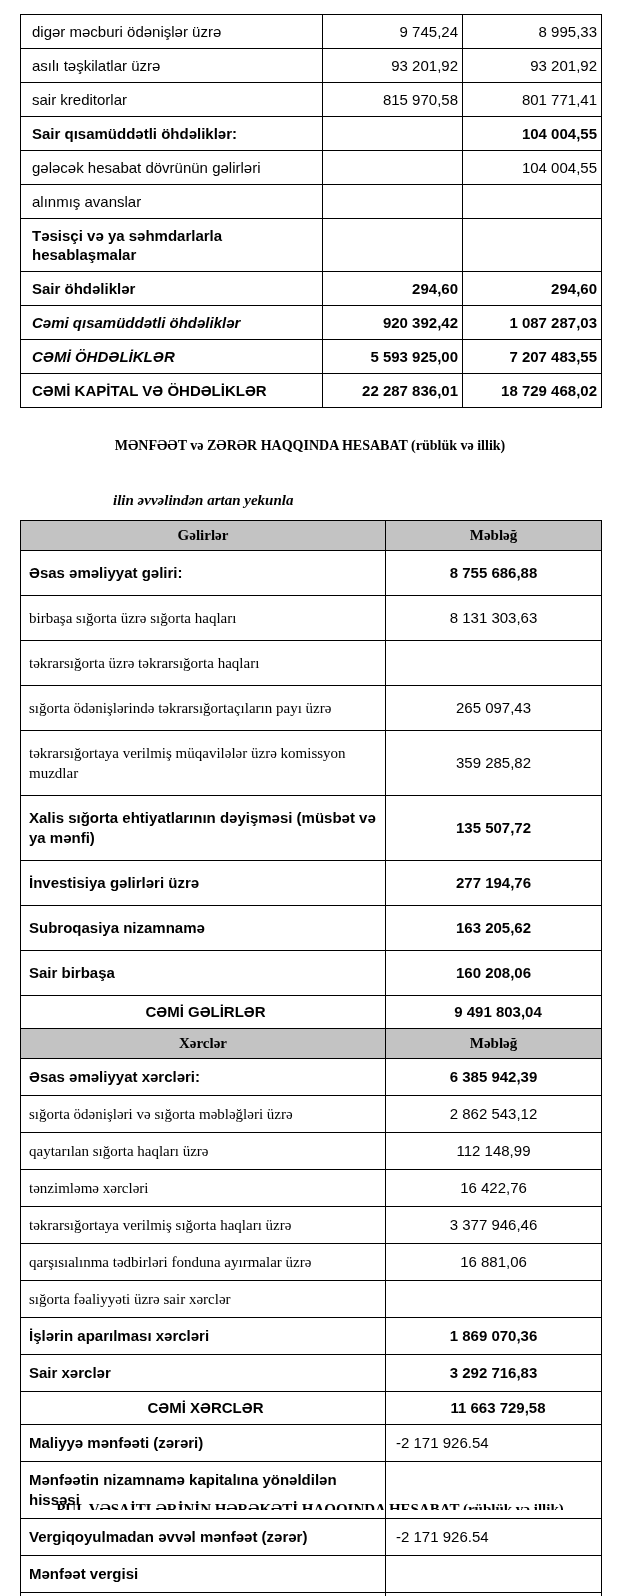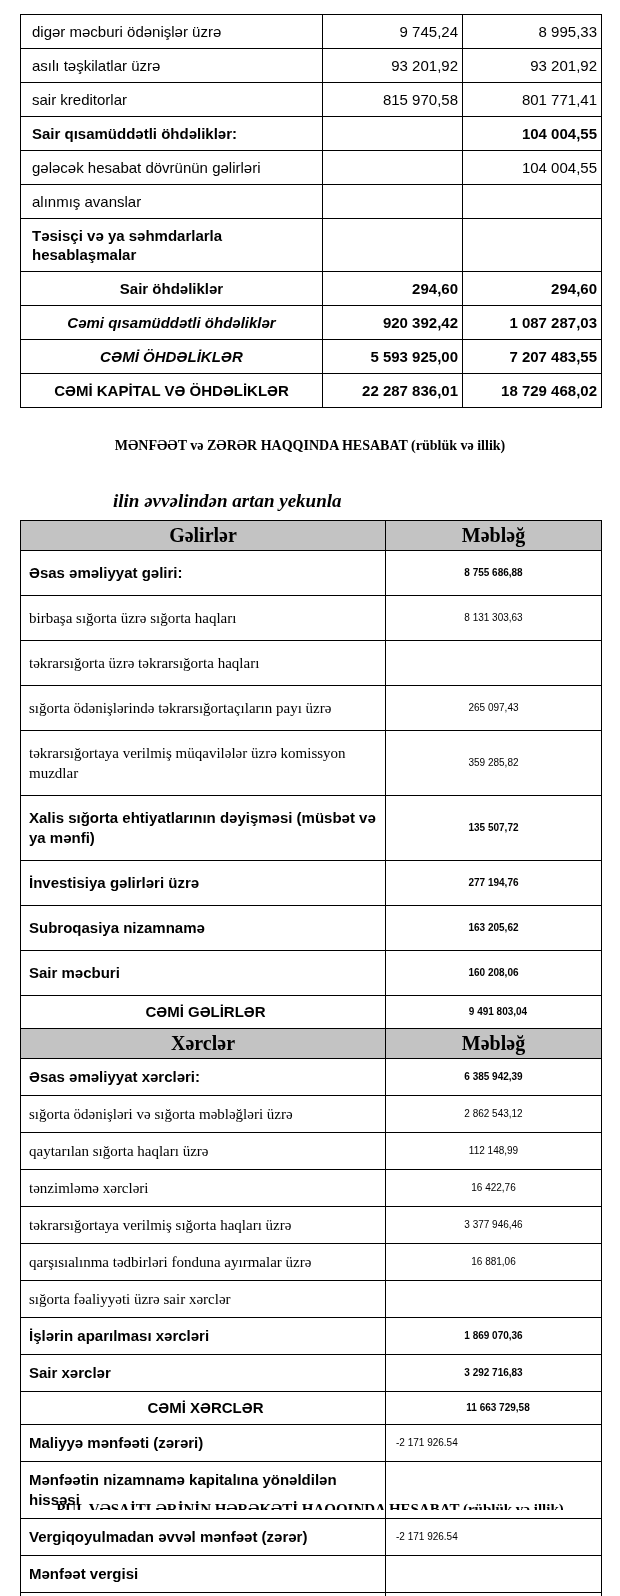--- a/index.html
+++ b/index.html
@@ -38,62 +38,62 @@
   }
   .balance td.label { text-align: left; vertical-align: top; }
   .balance td.v1, .balance td.v2 {
     text-align: right;
     vertical-align: bottom;
     padding: 7px 4px;
     white-space: nowrap;
   }
   .balance tr.bold td { font-weight: 700; }
   .balance tr.italic td.label { font-style: italic; }
-  .balance tr.center td.label { text-align: center; }
+  .balance tr.center td.label { text-align: left; }
 
   
   .pl-title {
     margin: 28px 10px 0 10px;
     text-align: center;
     font-family: "Liberation Serif", serif;
     font-weight: 700;
     font-size: 14px;
     line-height: 19px;
   }
   .pl-subtitle {
     margin: 36px 0 0 113px;
     font-family: "Liberation Serif", serif;
     font-weight: 700;
     font-style: italic;
-    font-size: 19px;
+    font-size: 15px;
     line-height: 19px;
   }
 
   
   .pl { width: 581px; margin-top: 10px; }
   .pl th {
     background: #c3c3c3;
     font-family: "Liberation Serif", serif;
     font-weight: 700;
-    font-size: 20px;
+    font-size: 15px;
     line-height: 19px;
     padding: 5px 16px;
     text-align: center;
   }
   .pl td.label {
     font-family: "Liberation Serif", serif;
     font-size: 15px;
     line-height: 20px;
     padding: 12px 8px;
     text-align: left;
     vertical-align: middle;
   }
   .pl td.amount {
     font-family: "Liberation Sans", sans-serif;
-    font-size: 10px;
+    font-size: 15px;
     line-height: 20px;
     text-align: center;
     vertical-align: middle;
     padding: 12px 4px;
     white-space: nowrap;
   }
   .pl tbody.exp td { padding-top: 8px; padding-bottom: 8px; }
   .pl tr.bold td { font-weight: 700; }
   .pl tr.bold td.label,
   .pl tr.bold-label td.label {
@@ -233,21 +233,21 @@
         </tr>
         <tr class="bold">
           <td class="label">İnvestisiya gəlirləri üzrə</td>
           <td class="amount">277 194,76</td>
         </tr>
         <tr class="bold">
           <td class="label">Subroqasiya nizamnamə</td>
           <td class="amount">163 205,62</td>
         </tr>
         <tr class="bold">
-          <td class="label">Sair məcburi</td>
+          <td class="label">Sair birbaşa</td>
           <td class="amount">160 208,06</td>
         </tr>
         <tr class="bold total">
           <td class="label">CƏMİ GƏLİRLƏR</td>
           <td class="amount">9 491 803,04</td>
         </tr>
       </tbody>
     <tbody class="exp">
       <tr class="hdr">
         <th>Xərclər</th>

